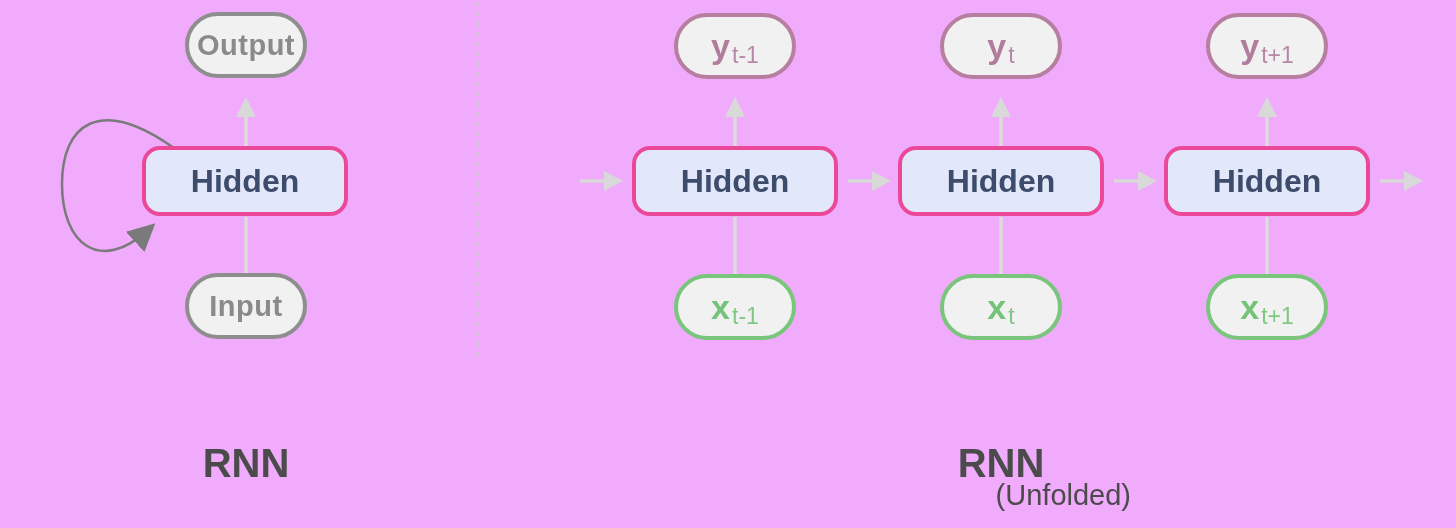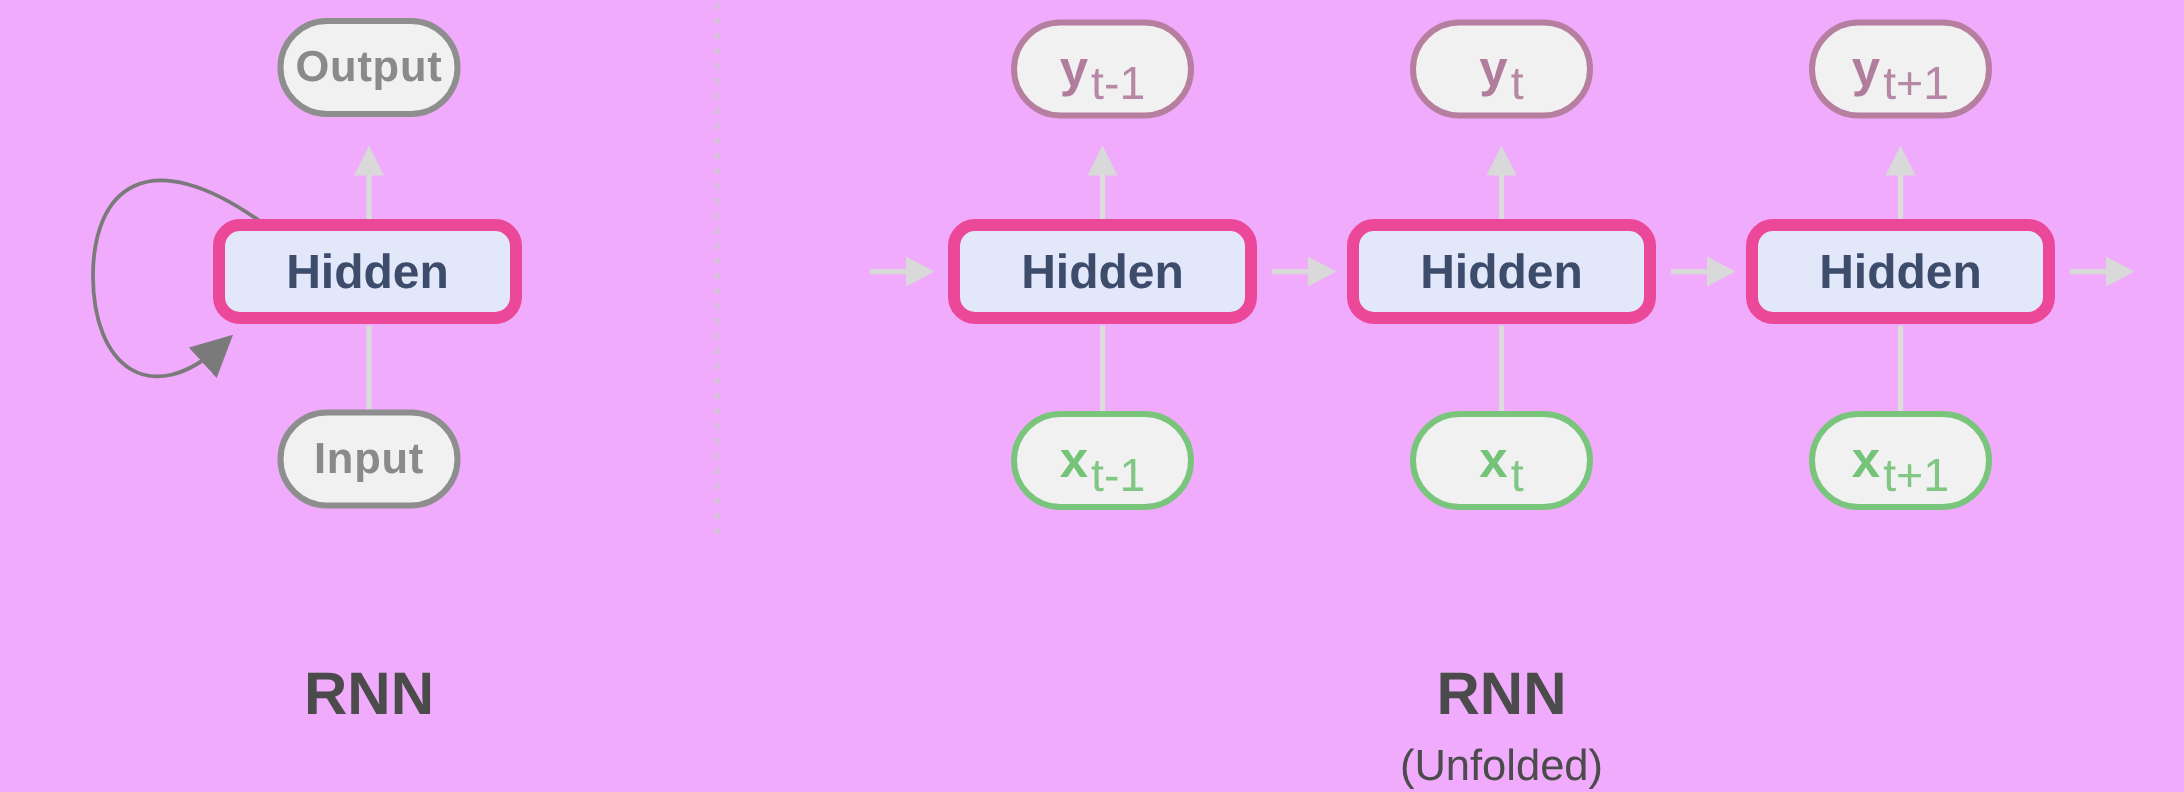--- a/index.html
+++ b/index.html
@@ -31,59 +31,58 @@
     color: #8a8a8a;
     font-weight: 700;
     font-size: 29px;
     letter-spacing: 0.5px;
   }
   .hidden-box {
     width: 206px;
     height: 70px;
     border-radius: 18px;
     background: #e2e8f9;
-    border: 8px solid #ec4899;
+    border: 4px solid #ec4899;
     color: #3d4c6b;
     font-weight: 700;
     font-size: 32px;
   }
   .pink-node {
     border: 4px solid #b67f9f;
     color: #b17d9d;
   }
   .green-node {
     border: 4px solid #7ac57c;
     color: #74c378;
   }
   .var-main { font-weight: 700; font-size: 34px; line-height: 1; }
   .var-sub {
     font-weight: 400;
-    font-size: 31px;
+    font-size: 23px;
     line-height: 1;
     display: inline-block;
     transform: translateY(9px);
     margin-left: 2px;
     opacity: 0.9;
   }
   .diagram-title {
     position: absolute;
     width: 220px;
     text-align: center;
     font-weight: 700;
     font-size: 40px;
     color: #4b4b4b;
   }
   .diagram-subtitle {
     position: absolute;
     width: 260px;
-    text-align: center;
+    text-align: right;
     font-weight: 400;
     font-size: 29px;
     color: #4b4b4b;
-    margin-top: 16px;
   }
 </style>
 </head>
 <body>
 
 <div class="canvas">
 
   <svg class="layer" width="1456" height="528" viewBox="0 0 1456 528">
     <defs>
       <marker id="loopHead" markerWidth="11" markerHeight="11" refX="7" refY="5.5" orient="auto">

